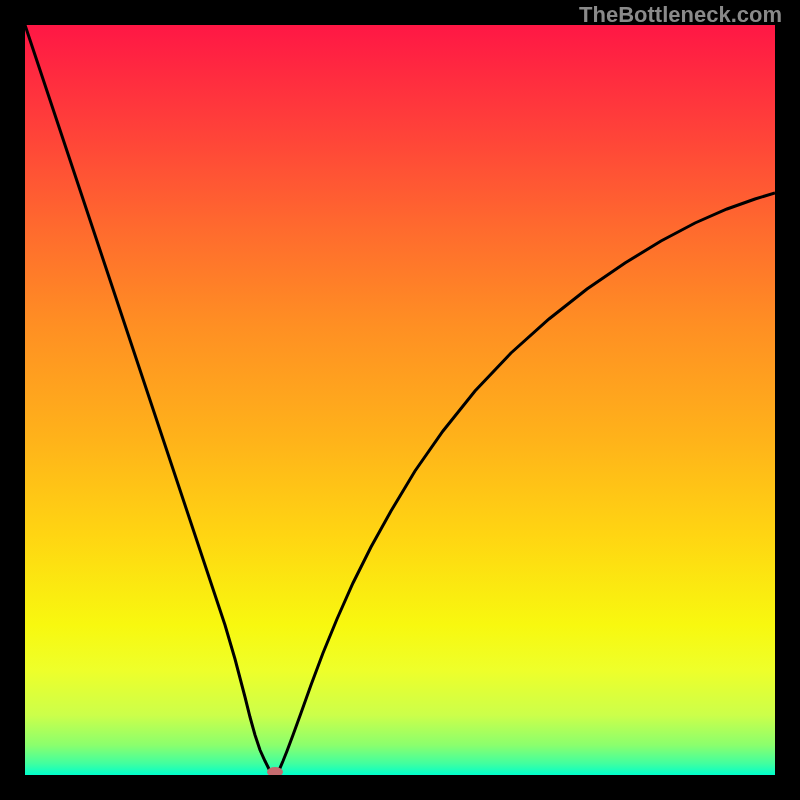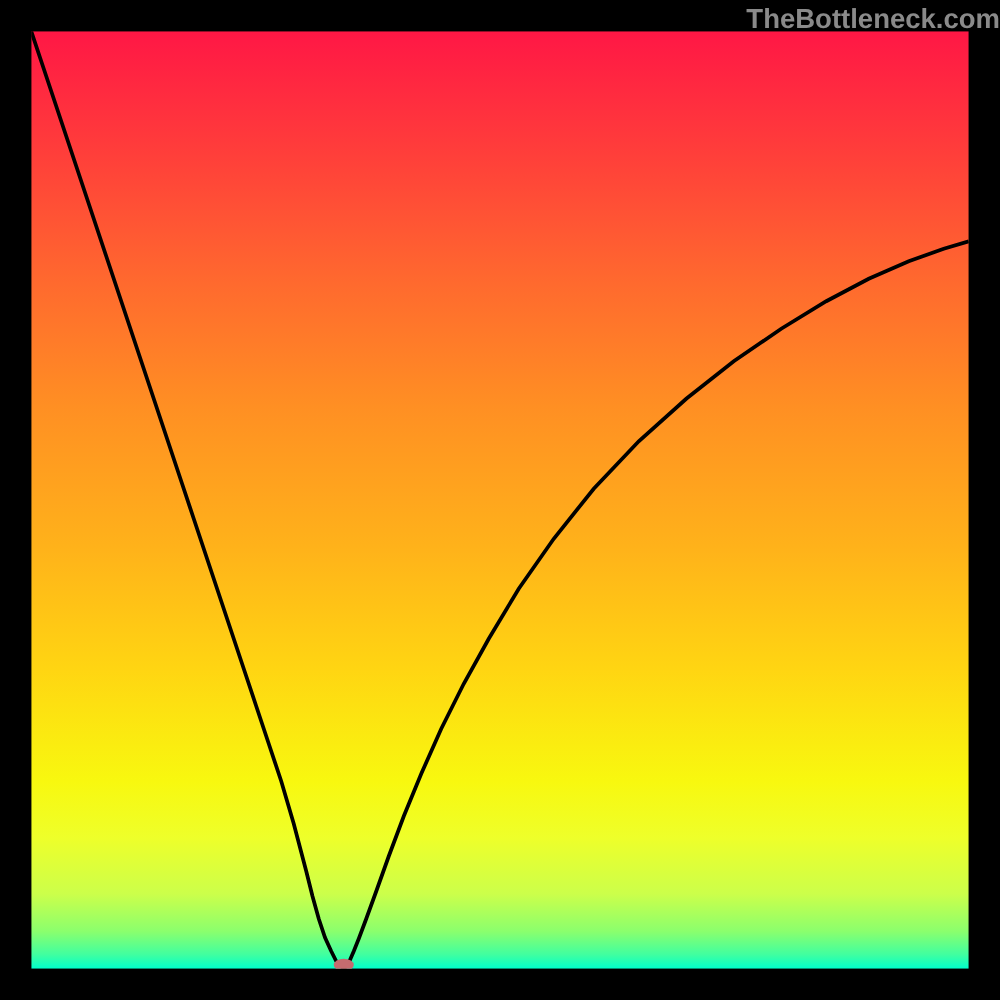--- a/index.html
+++ b/index.html
@@ -6,21 +6,21 @@
     margin: 0;
     padding: 0;
     width: 800px;
     height: 800px;
     background: #000000;
     overflow: hidden;
   }
   .watermark {
     position: absolute;
     top: 2px;
-    right: 0;
+    right: 18px;
     font-family: Arial, sans-serif;
     font-size: 22px;
     font-weight: bold;
     color: #8a8a8a;
     z-index: 10;
   }
   .plot-wrap {
     position: absolute;
     top: 25px;
     left: 25px;

